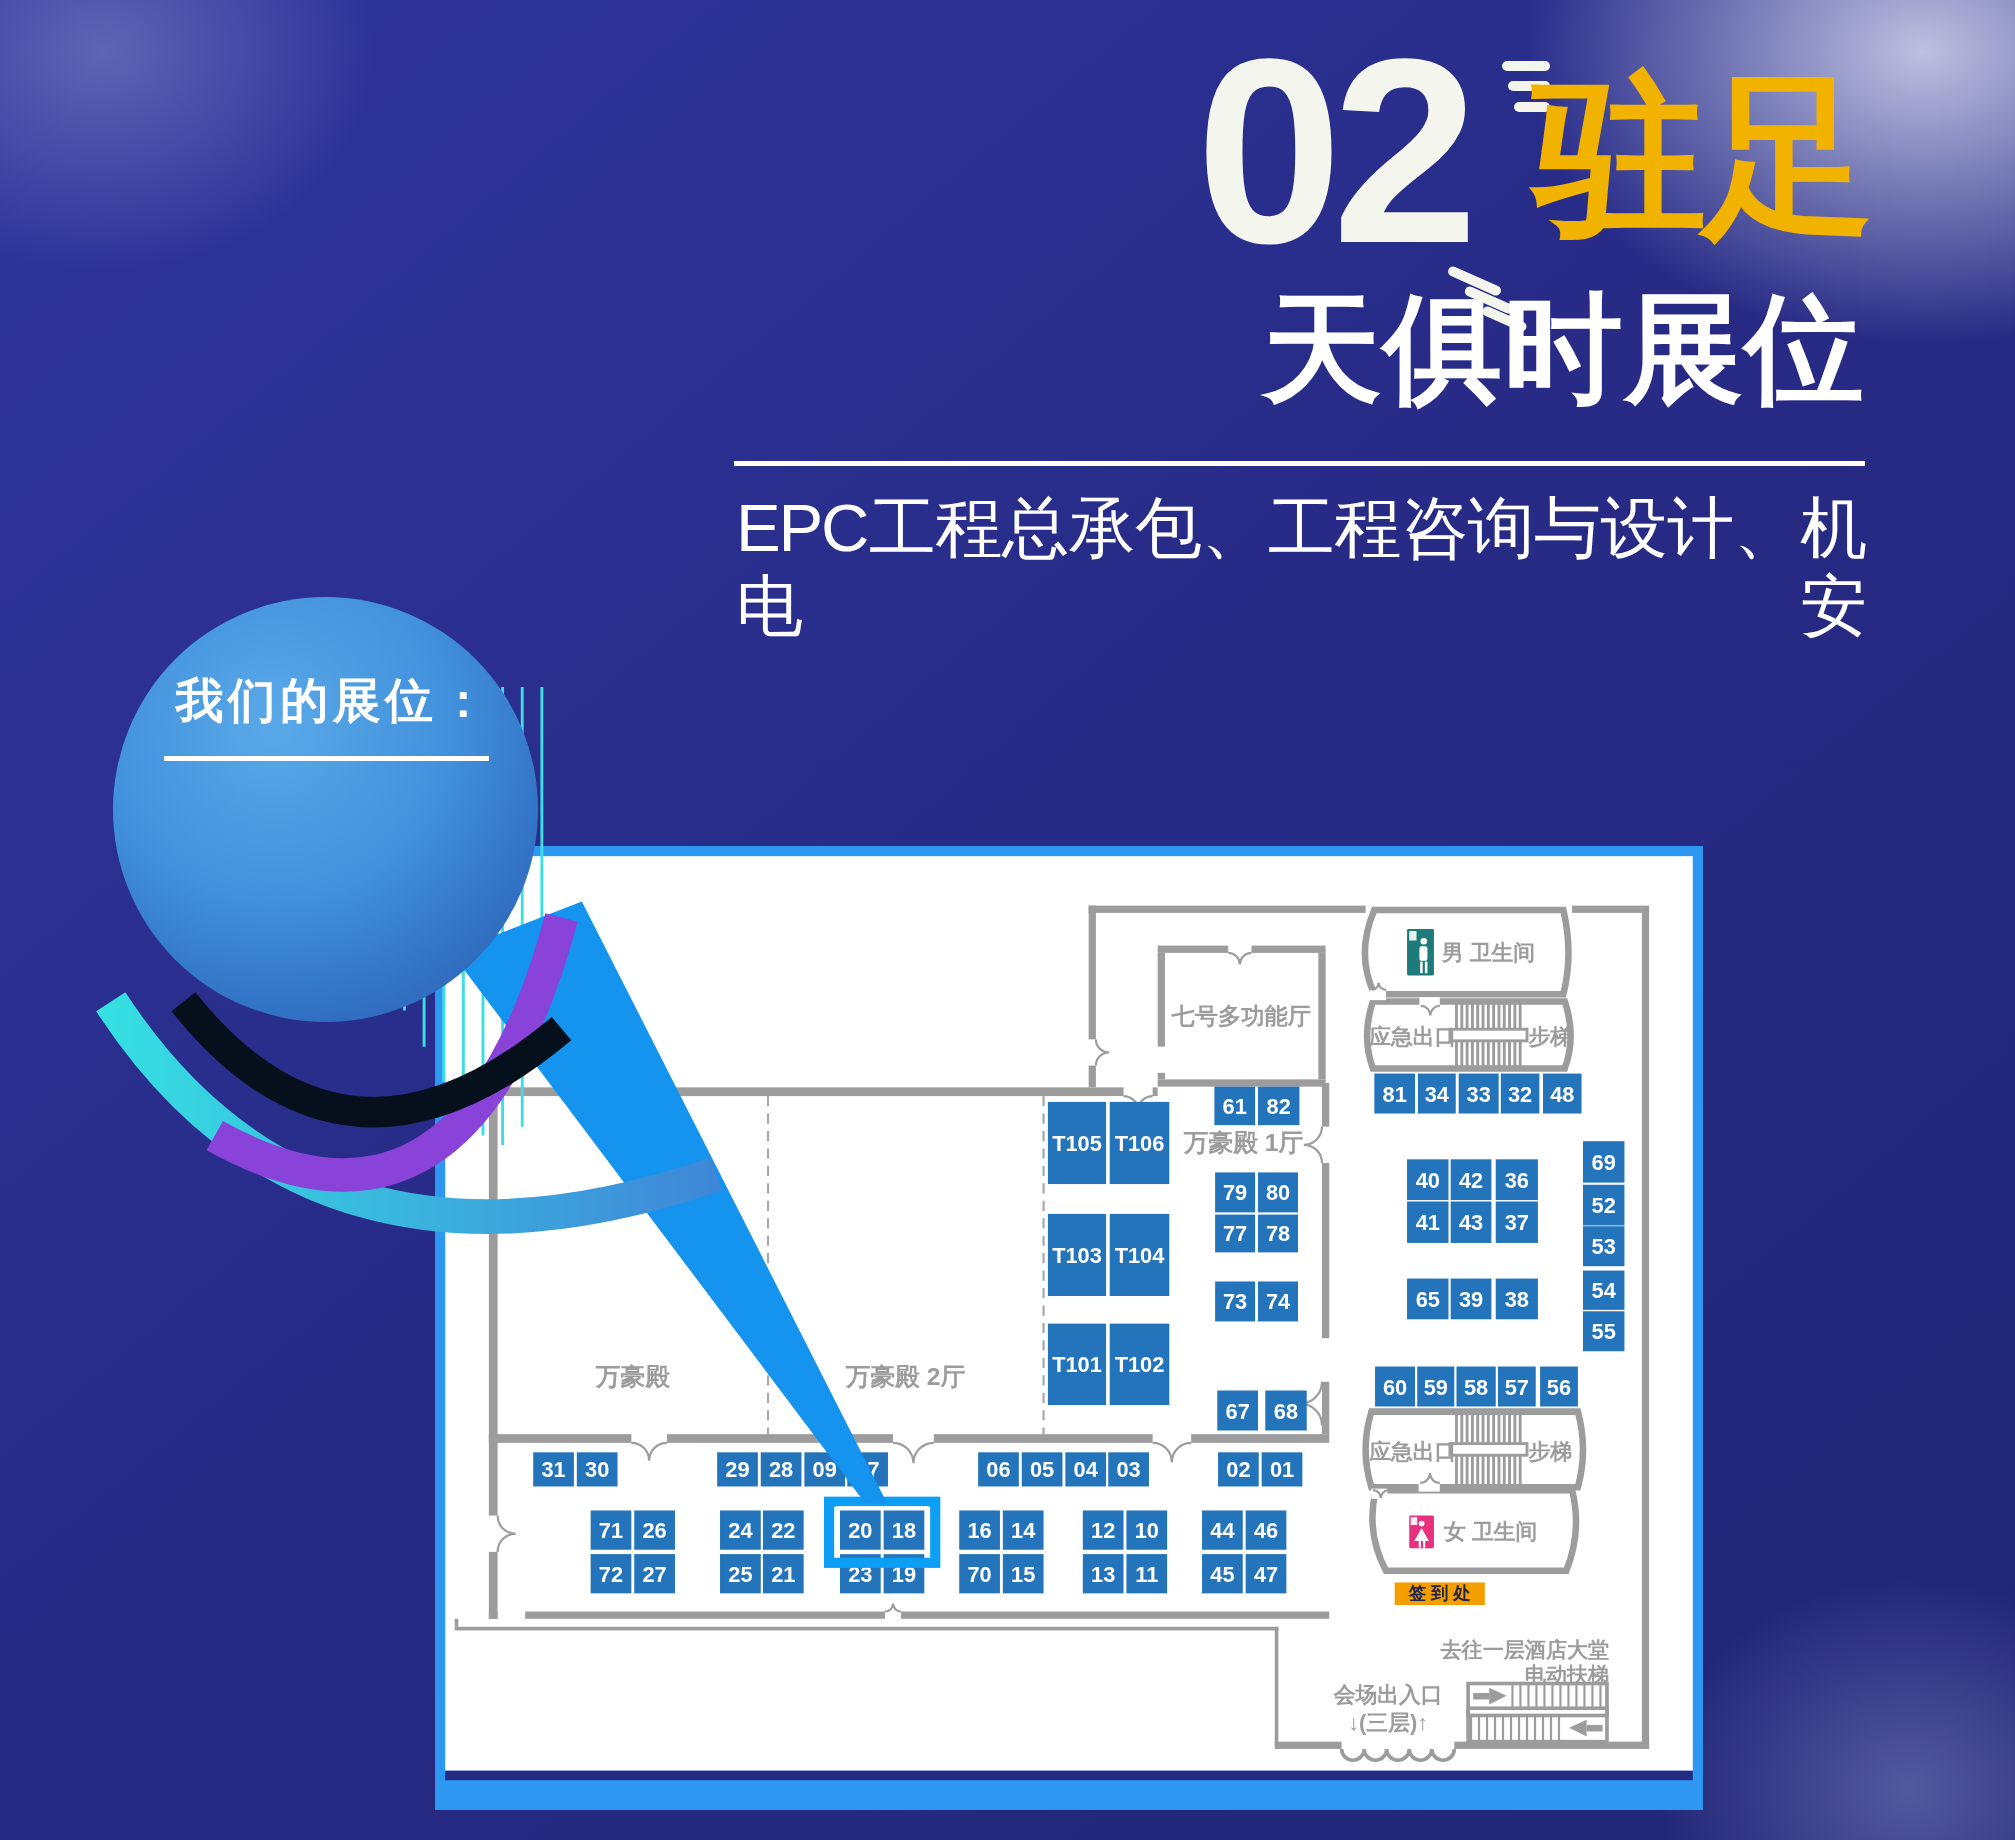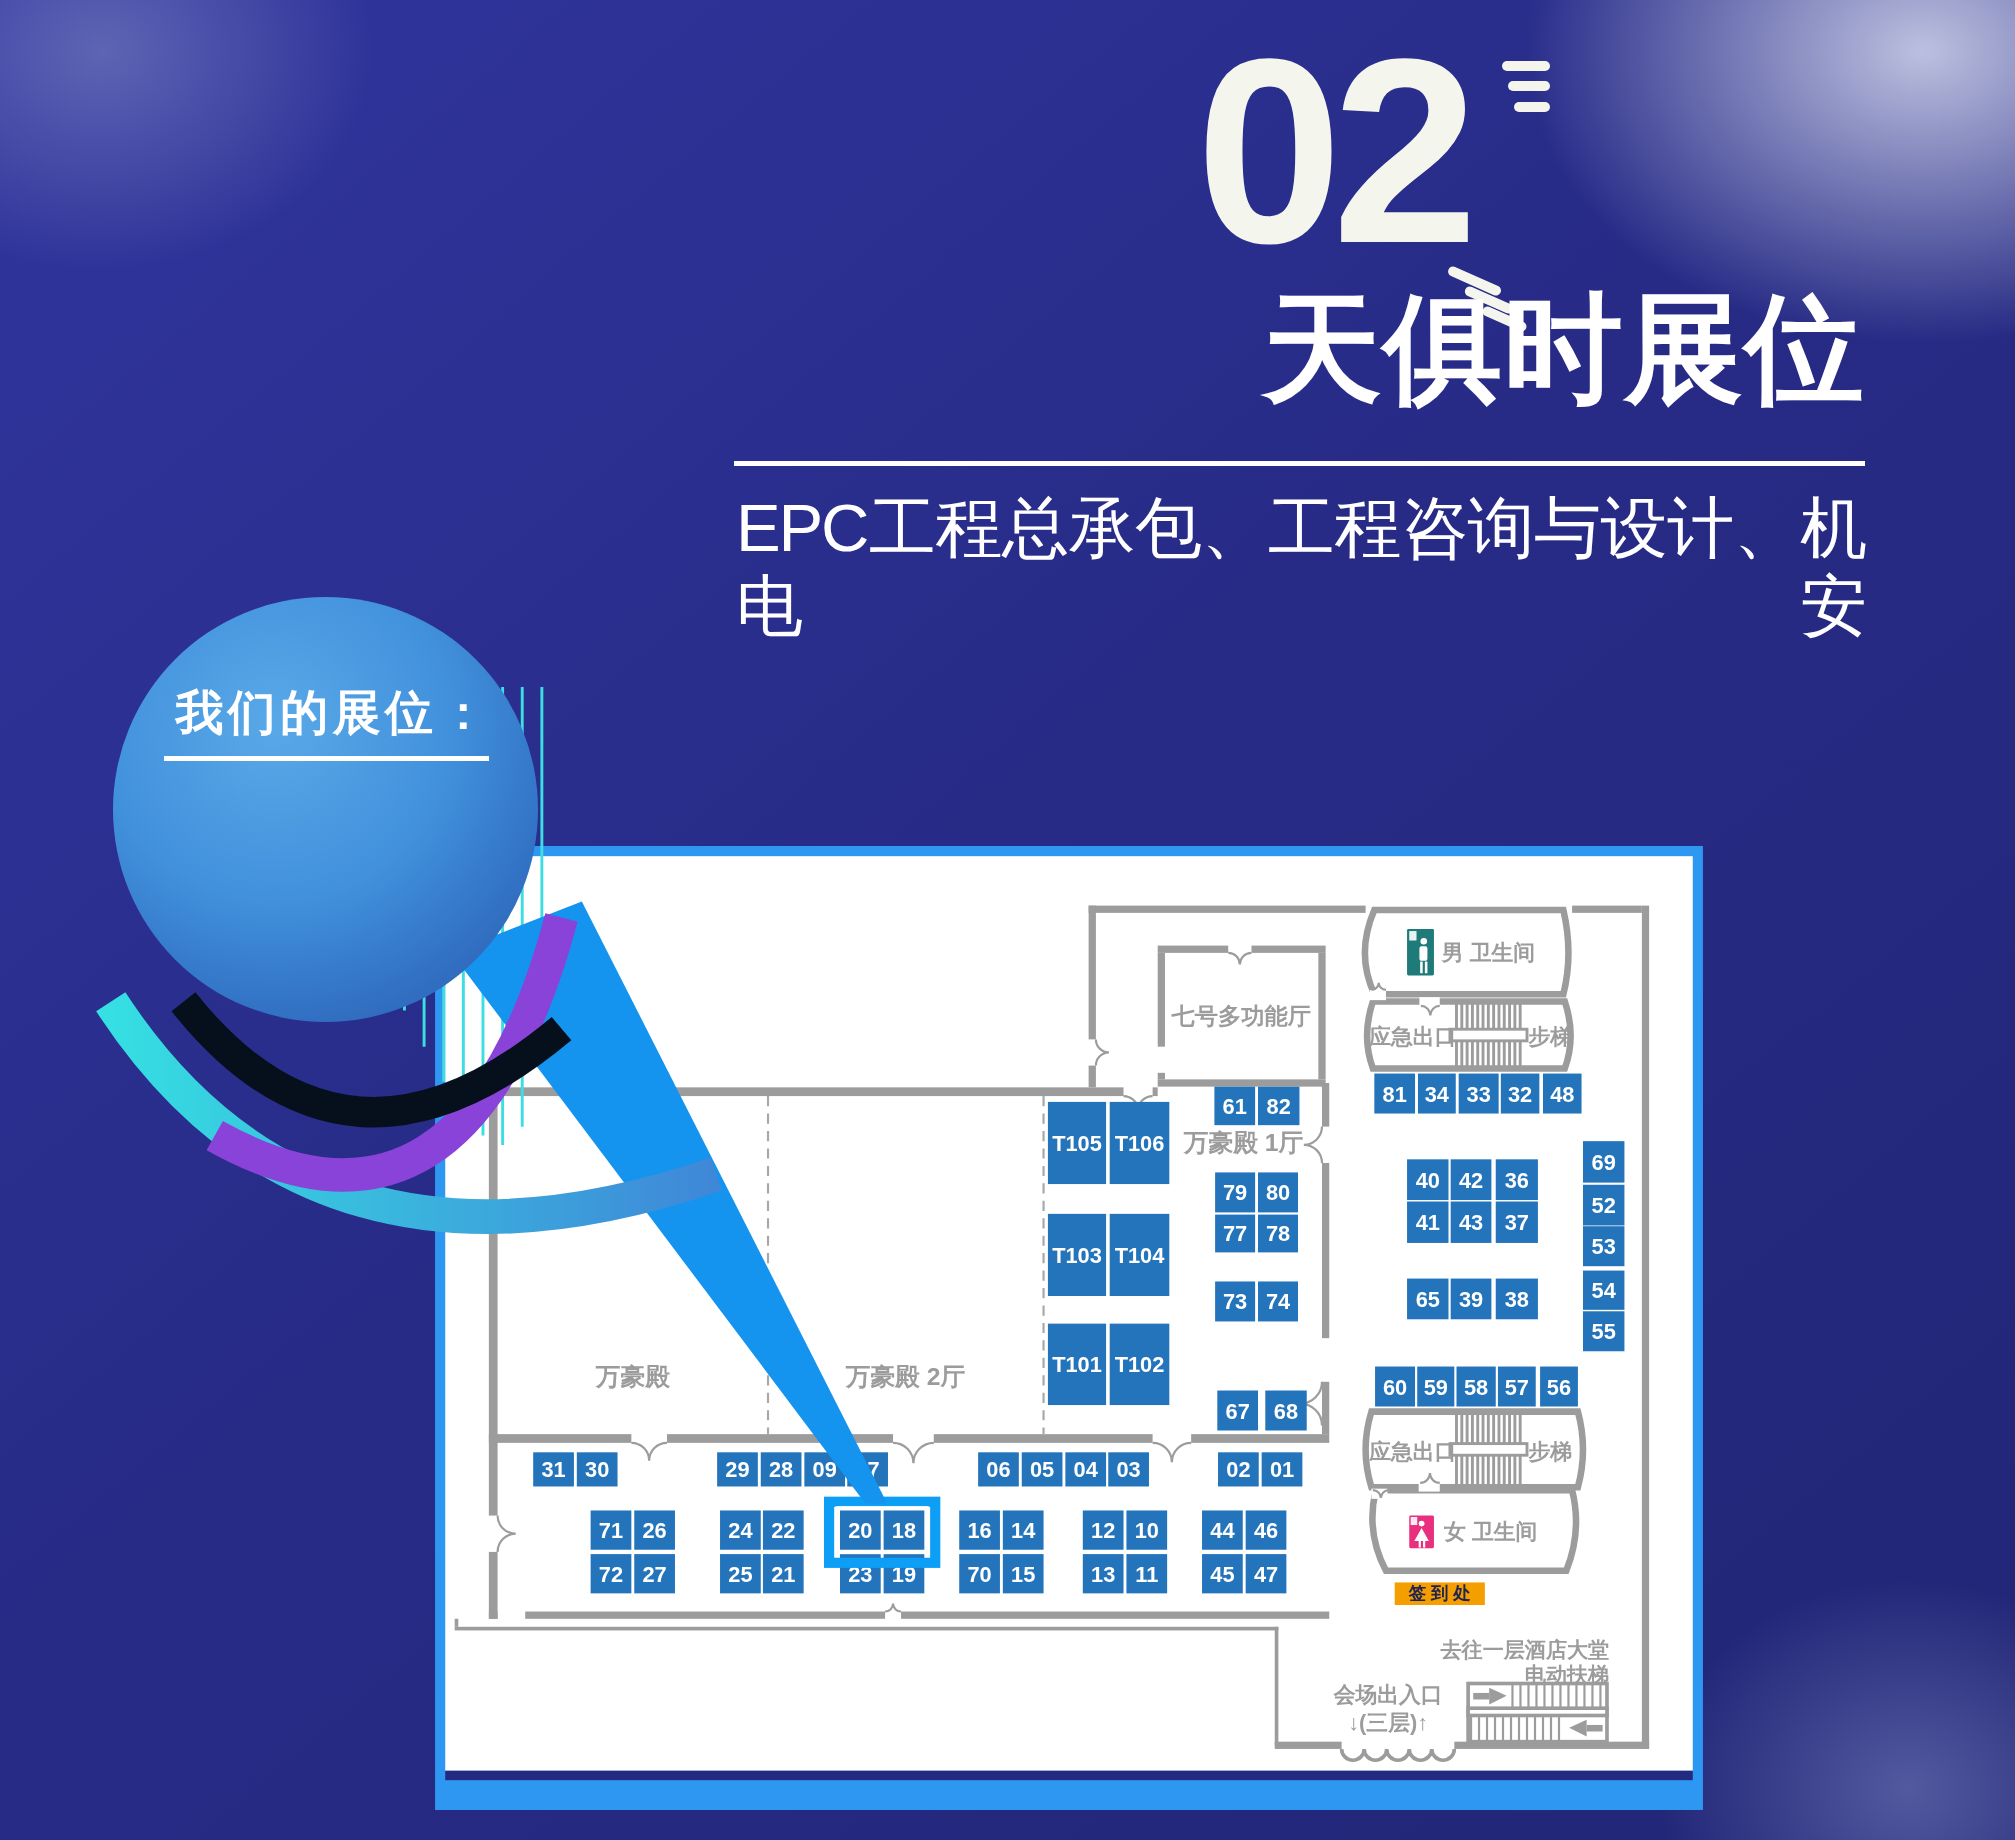--- a/index.html
+++ b/index.html
@@ -26,38 +26,39 @@
   .comb{position:absolute;background:#f4f6ee;border-radius:5.8px;}
   
   .map-panel{left:435px;top:846px;width:1268px;height:964px;}
   
   .deco{left:0;top:0;pointer-events:none;}
   
   .badge-circle{
     left:113px;top:597px;width:425px;height:425px;border-radius:50%;
     background:radial-gradient(circle at 38% 30%, #59a9e8 0%, #4190dc 45%, #3272c4 72%, #2b57ac 100%);
   }
-  .badge-label{left:113px;top:669px;width:425px;text-align:center;font-size:48px;font-weight:900;color:#fff;letter-spacing:4.4px;margin-top:12px;}
+  .badge-label{left:113px;top:669px;width:425px;text-align:center;font-size:48px;font-weight:900;color:#fff;letter-spacing:4.4px;}
   .badge-line{left:164px;top:756px;width:325px;height:5.1px;background:#fff;}
   .badge-no{left:113px;width:425px;text-align:center;font-weight:900;font-style:italic;font-size:92px;line-height:1;color:#fff;letter-spacing:2.9px;}
   .no18{top:784px;} .no20{top:881px;}
   text{font-family:"Liberation Sans","DejaVu Sans",sans-serif;}
 </style>
 </head>
 <body>
 
 <div id="page">
 
   <div class="abs num">02</div>
   <span class="comb" style="left:1502px;top:61px;width:48px;height:9.5px;"></span>
   <span class="comb" style="left:1508px;top:81px;width:42px;height:9.5px;"></span>
   <span class="comb" style="left:1514px;top:102px;width:36px;height:9.5px;"></span>
   <span class="comb" style="left:1446px;top:276px;width:57px;height:10.2px;transform:rotate(24deg);"></span>
   <span class="comb" style="left:1463px;top:295px;width:52px;height:10.2px;transform:rotate(24deg);"></span>
   <span class="comb" style="left:1481px;top:314px;width:47px;height:10.2px;transform:rotate(24deg);"></span>
+  <div class="abs num-label">驻足</div>
   <div class="abs heading">天俱时展位</div>
   <div class="abs divider"></div>
   <div class="abs desc">
     <div class="jline">EPC工程总承包、工程咨询与设计、机电安</div>
   </div>
 
   <div class="abs map-panel">
     <svg id="mapSvg" width="1268" height="964" viewBox="0 0 1744 1326">
 
       <rect x="0" y="0" width="1744" height="1326" fill="#2e97f2"></rect>

